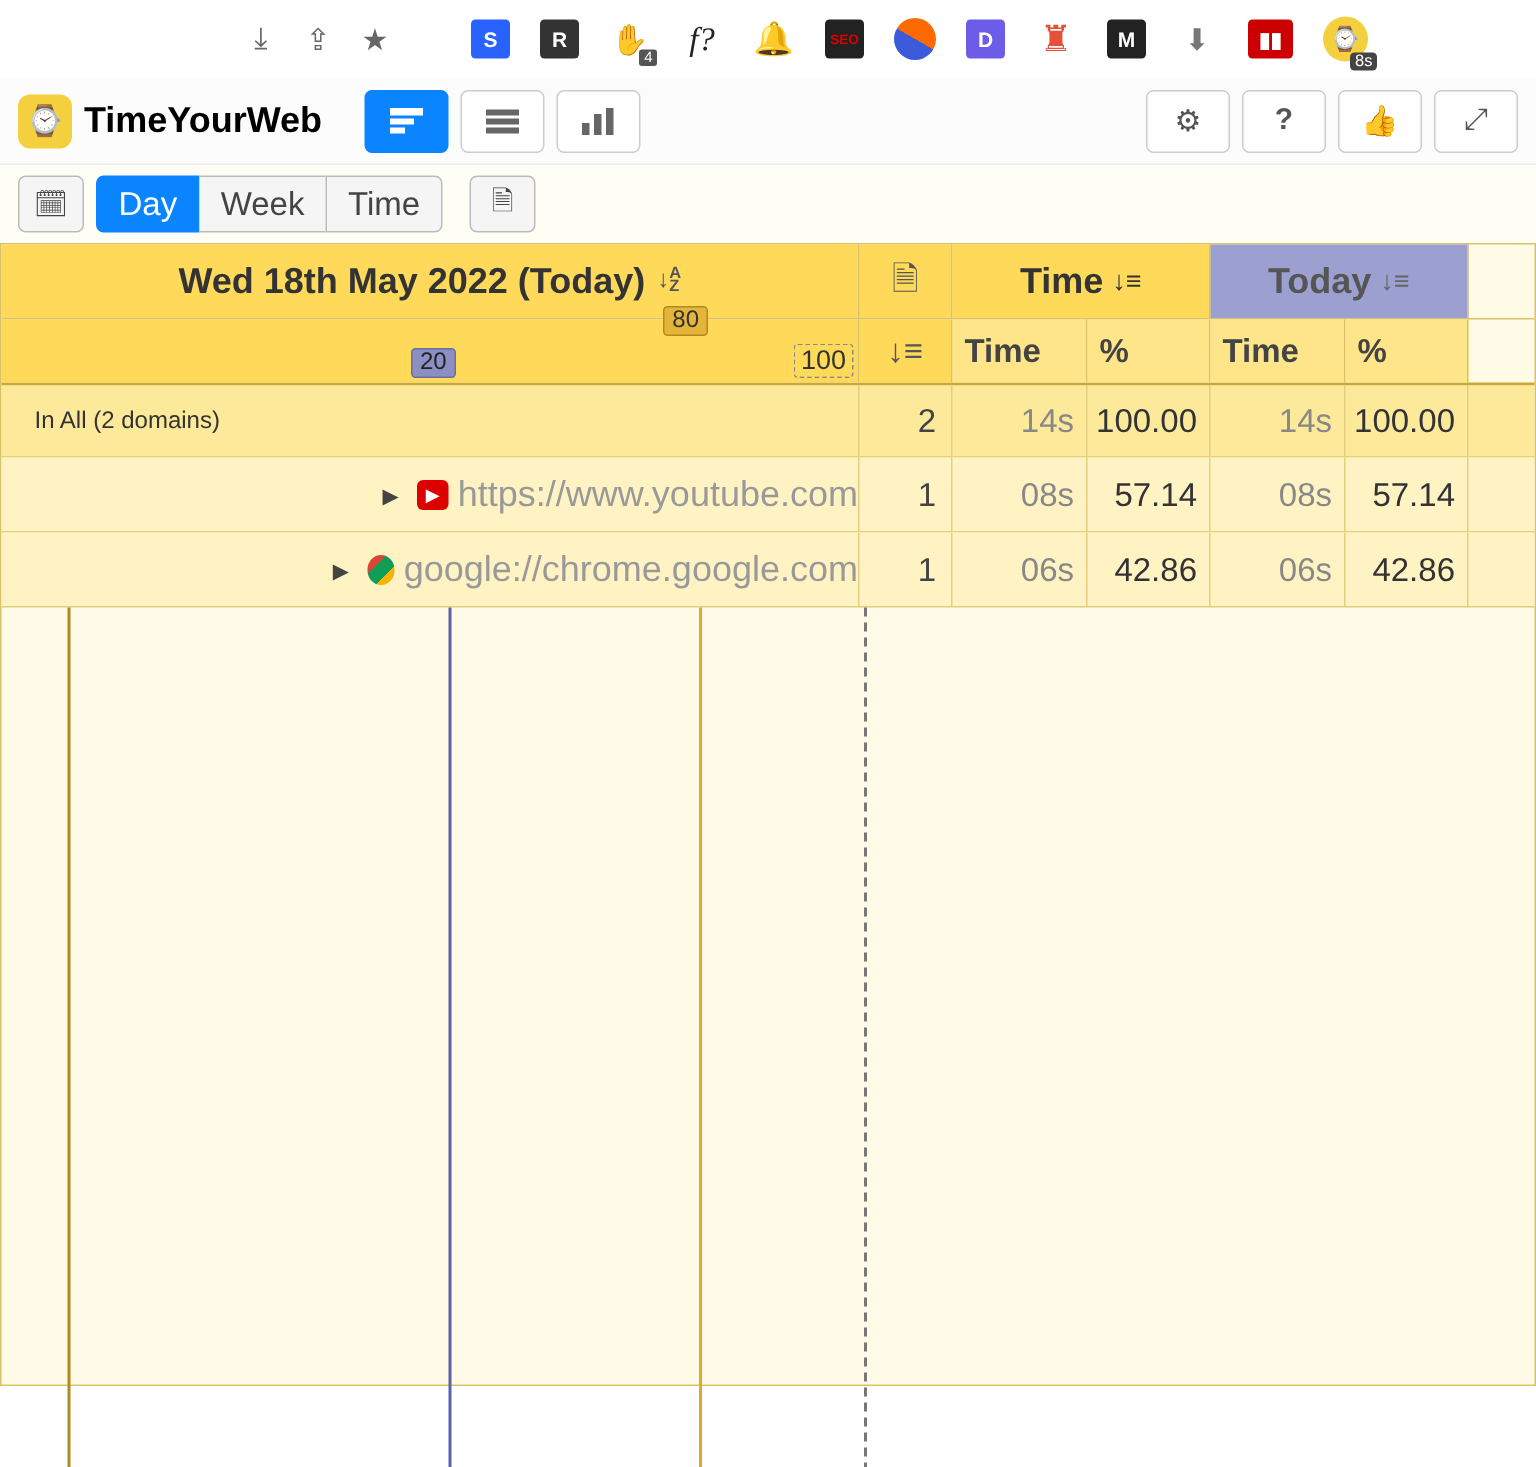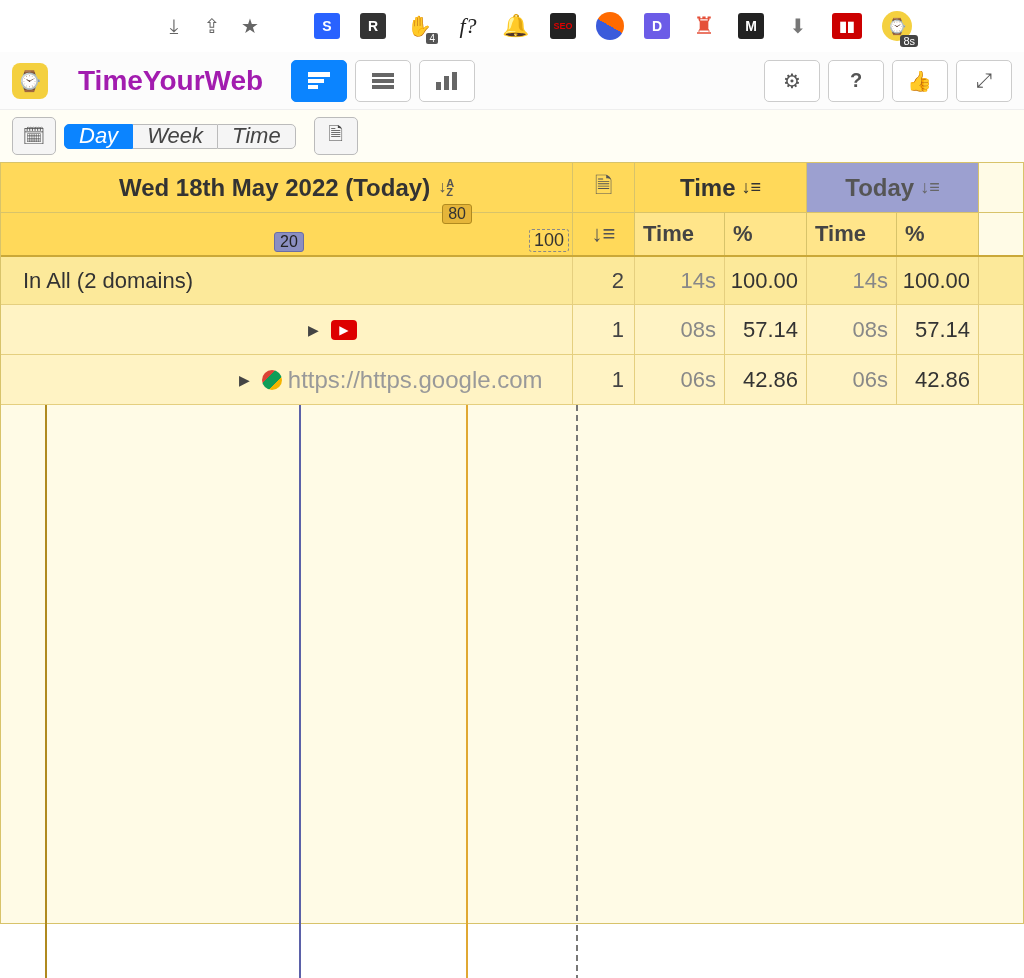--- a/index.html
+++ b/index.html
@@ -26,31 +26,31 @@
   .ext-icon.sqD{background:#6c5ce7;}
   .ext-icon.lh{color:#e55039;font-size:24px;}
   .ext-icon.sqM{background:#222;}
   .ext-icon.rec{background:#c00;width:30px;}
   .active-ext{position:relative;background:#f4d03f;border-radius:50%;width:30px;height:30px;display:flex;align-items:center;justify-content:center;}
   .active-ext .b8{position:absolute;bottom:-6px;right:-6px;background:#444;color:#fff;font-size:11px;padding:0 3px;border-radius:3px;}
 
   
   .app-header { height: 58px; background: #fcfcfc; display: flex; align-items: center; padding: 0 12px; gap: 8px; border-bottom: 1px solid #eee;}
   .logo { width:36px;height:36px;background:#f4d03f;border-radius:8px;display:flex;align-items:center;justify-content:center;font-size:20px;}
-  .brand { font-size:28px;font-weight:bold;color:#a21caf;margin-left:22px;}
+  .brand { font-size:24px;font-weight:bold;color:#000000;margin-left:0;}
   .view-btn{width:56px;height:42px;border:1px solid #ccc;background:#fff;border-radius:5px;display:flex;align-items:center;justify-content:center;font-size:20px;color:#555;cursor:pointer;}
   .view-btn.active{background:#0b84ff;color:#fff;border-color:#0b84ff;}
   .view-buttons{display:flex;gap:8px;margin-left:20px;}
   .right-tools{margin-left:auto;display:flex;gap:8px;}
 
   
   .range-row{height:52px;display:flex;align-items:center;padding:0 12px;background:#fffef5;gap:0;}
   .sq-btn{width:44px;height:38px;border:1px solid #bbb;background:#f5f5f5;border-radius:5px;display:flex;align-items:center;justify-content:center;color:#444;font-size:18px;cursor:pointer;}
   .range-group{display:flex;margin-left:8px;}
-  .range-btn{height:25px;padding:0 14px;border:1px solid #bbb;background:#f5f5f5;display:flex;align-items:center;color:#444;font-size:22px;cursor:pointer;font-style:italic;}
+  .range-btn{height:38px;padding:0 14px;border:1px solid #bbb;background:#f5f5f5;display:flex;align-items:center;color:#444;font-size:22px;cursor:pointer;}
   .range-btn:first-child{border-radius:5px 0 0 5px;}
   .range-btn:nth-child(2){border-left:none;border-right:none;}
   .range-btn:last-child{border-radius:0 5px 5px 0;}
   .range-btn.active{background:#0b84ff;color:#fff;border-color:#0b84ff;}
   .doc-btn{margin-left:18px;}
 
   
   .data-area{position:relative;background:#fffbe6;height:762px;border:1px solid #d8c36a;}
   
   .hdr-row1{display:flex;height:50px;border-bottom:1px solid #d8c36a;}
@@ -76,21 +76,21 @@
   .data-row{display:flex;height:50px;border-bottom:1px solid #e5cf7f;position:relative;}
   .data-row.summary{background:#fce99a;height:48px;}
   .data-row .cell{border-right:1px solid #e5cf7f;display:flex;align-items:center;font-size:22px;color:#333;}
   .cell.c-chart{width:572px;position:relative;padding-left:10px;}
   .cell.c-doc{width:62px;justify-content:flex-end;padding-right:10px;color:#444;}
   .cell.c-time{width:90px;justify-content:flex-end;padding-right:8px;color:#888;}
   .cell.c-pct{width:82px;justify-content:flex-end;padding-right:8px;}
   .cell.c-atime{width:90px;justify-content:flex-end;padding-right:8px;color:#888;}
   .cell.c-apct{width:82px;justify-content:flex-end;padding-right:8px;}
 
-  .data-row.summary .c-chart{font-size:22px;color:#333;padding-left:22px;}
+  .data-row.summary .c-chart{font-size:16px;color:#333;padding-left:22px;}
 
   .domain-row{background:#fff3c4;}
   .domain-row .tri{color:#444;font-size:14px;margin-right:6px;cursor:pointer;}
   .domain-row .fav{width:26px;height:20px;margin:0 6px;display:inline-flex;align-items:center;justify-content:center;border-radius:4px;font-size:12px;color:#fff;}
   .fav.yt{background:#d00;}
   .fav.cr{background:linear-gradient(135deg,#db4437 33%,#0f9d58 33% 66%,#f4b400 66%);border-radius:50%;width:20px;}
   .domain-row .url{color:#999;font-size:24px;}
   .domain-row .bar{position:absolute;top:0;bottom:0;background:#9094c8;opacity:.85;z-index:0;}
   .domain-row .c-chart > *{position:relative;z-index:1;}
   .domain-row.r1 .bar{left:41px;width:297px;}
@@ -213,34 +213,35 @@
     <div class="cell c-pct">100.00</div>
     <div class="cell c-atime">14s</div>
     <div class="cell c-apct">100.00</div>
   </div>
 
   <div class="data-row domain-row r1">
     <div class="cell c-chart">
       <div class="bar"></div>
       <span class="tri">▶</span>
       <span class="fav yt">▶</span>
+      <span class="url">https://www.youtube.com</span>
     </div>
     <div class="cell c-doc">1</div>
     <div class="cell c-time">08s</div>
     <div class="cell c-pct">57.14</div>
     <div class="cell c-atime">08s</div>
     <div class="cell c-apct">57.14</div>
   </div>
 
   <div class="data-row domain-row r2">
     <div class="cell c-chart">
       <div class="bar"></div>
       <span class="tri">▶</span>
       <span class="fav cr"></span>
-      <span class="url">https://https.google.com</span>
+      <span class="url">google://chrome.google.com</span>
     </div>
     <div class="cell c-doc">1</div>
     <div class="cell c-time">06s</div>
     <div class="cell c-pct">42.86</div>
     <div class="cell c-atime">06s</div>
     <div class="cell c-apct">42.86</div>
   </div>
 
   <div class="body-area">
     <div class="vline dark"></div>

